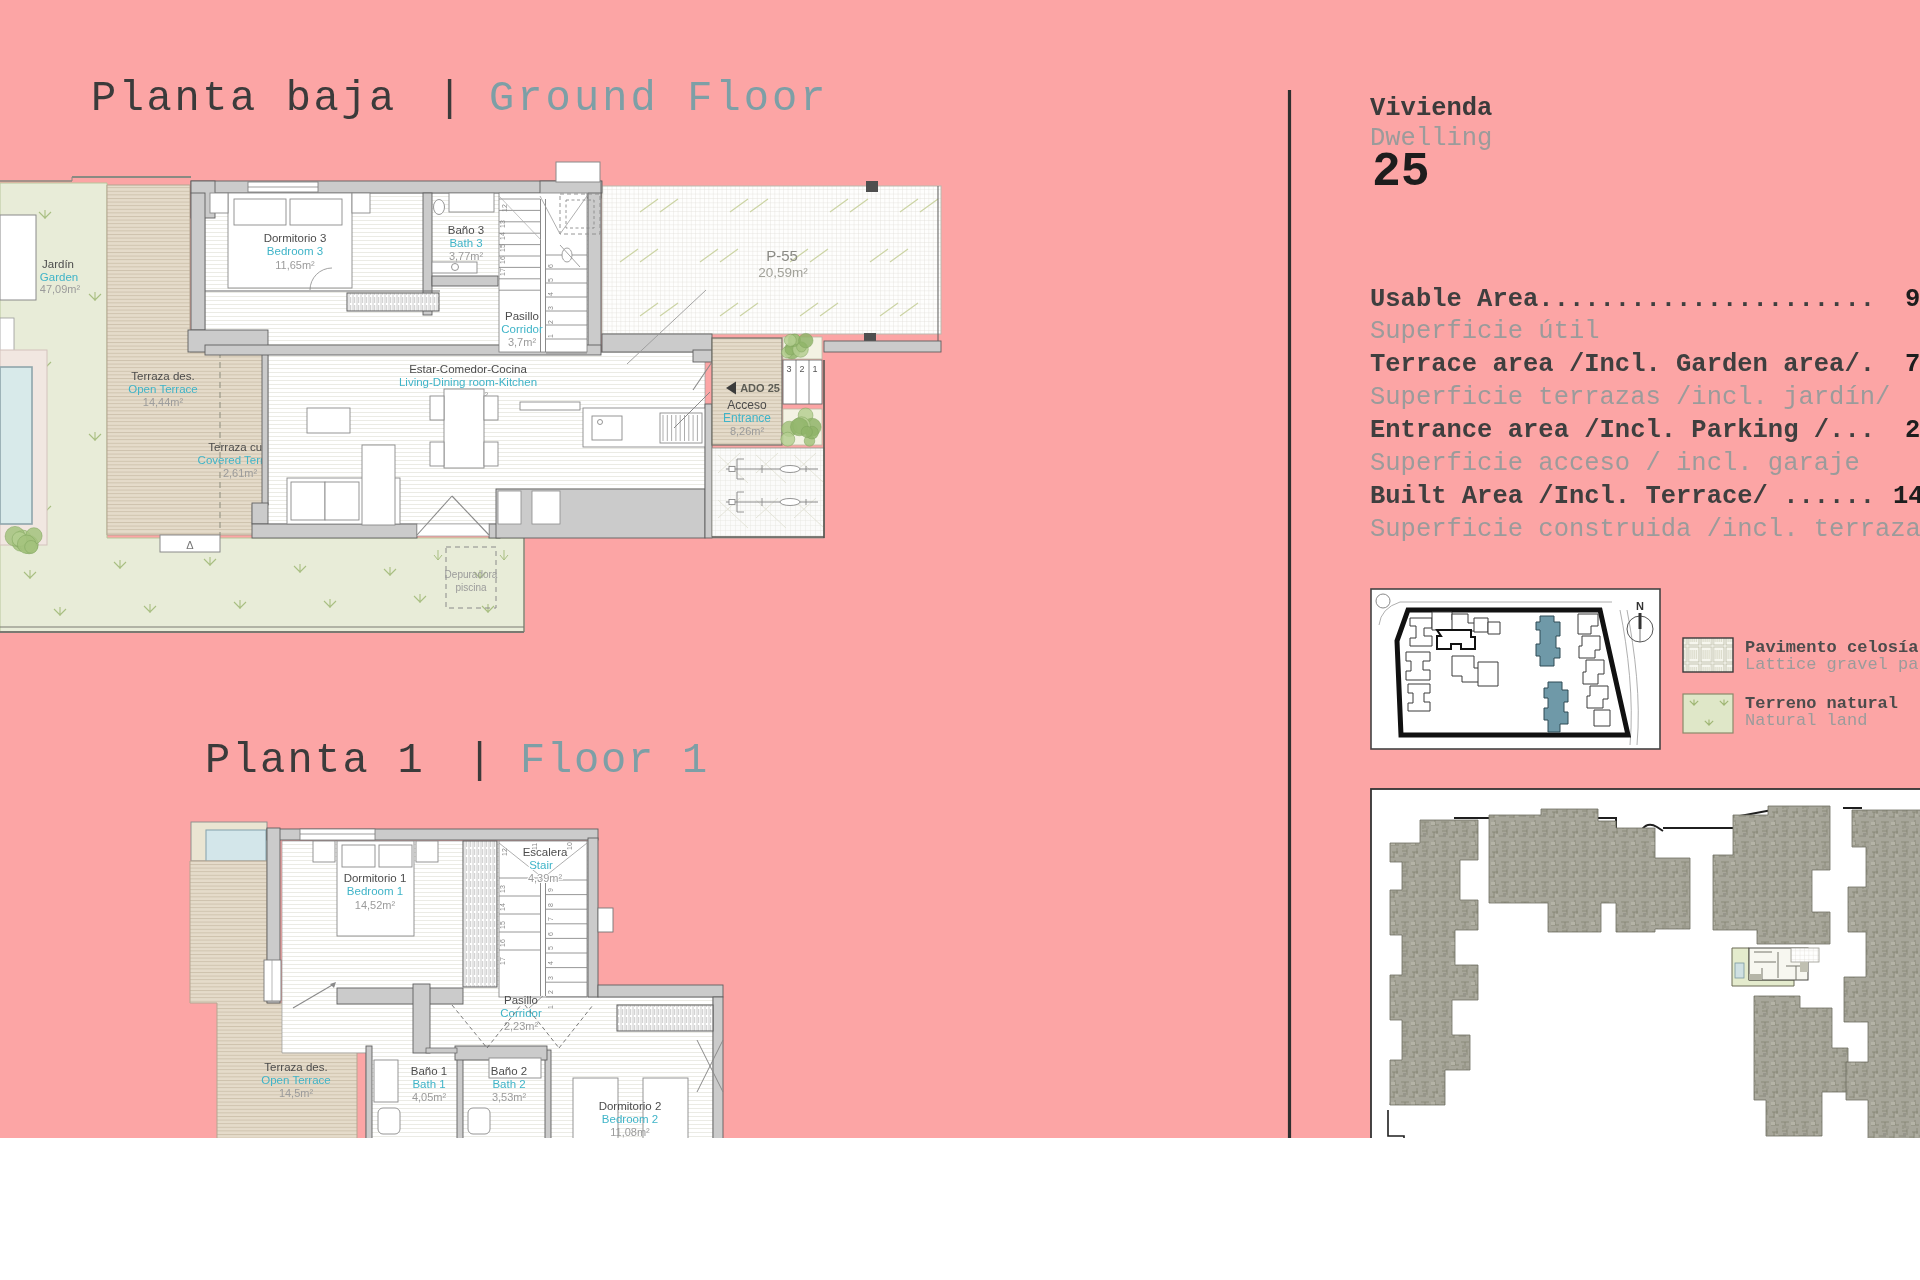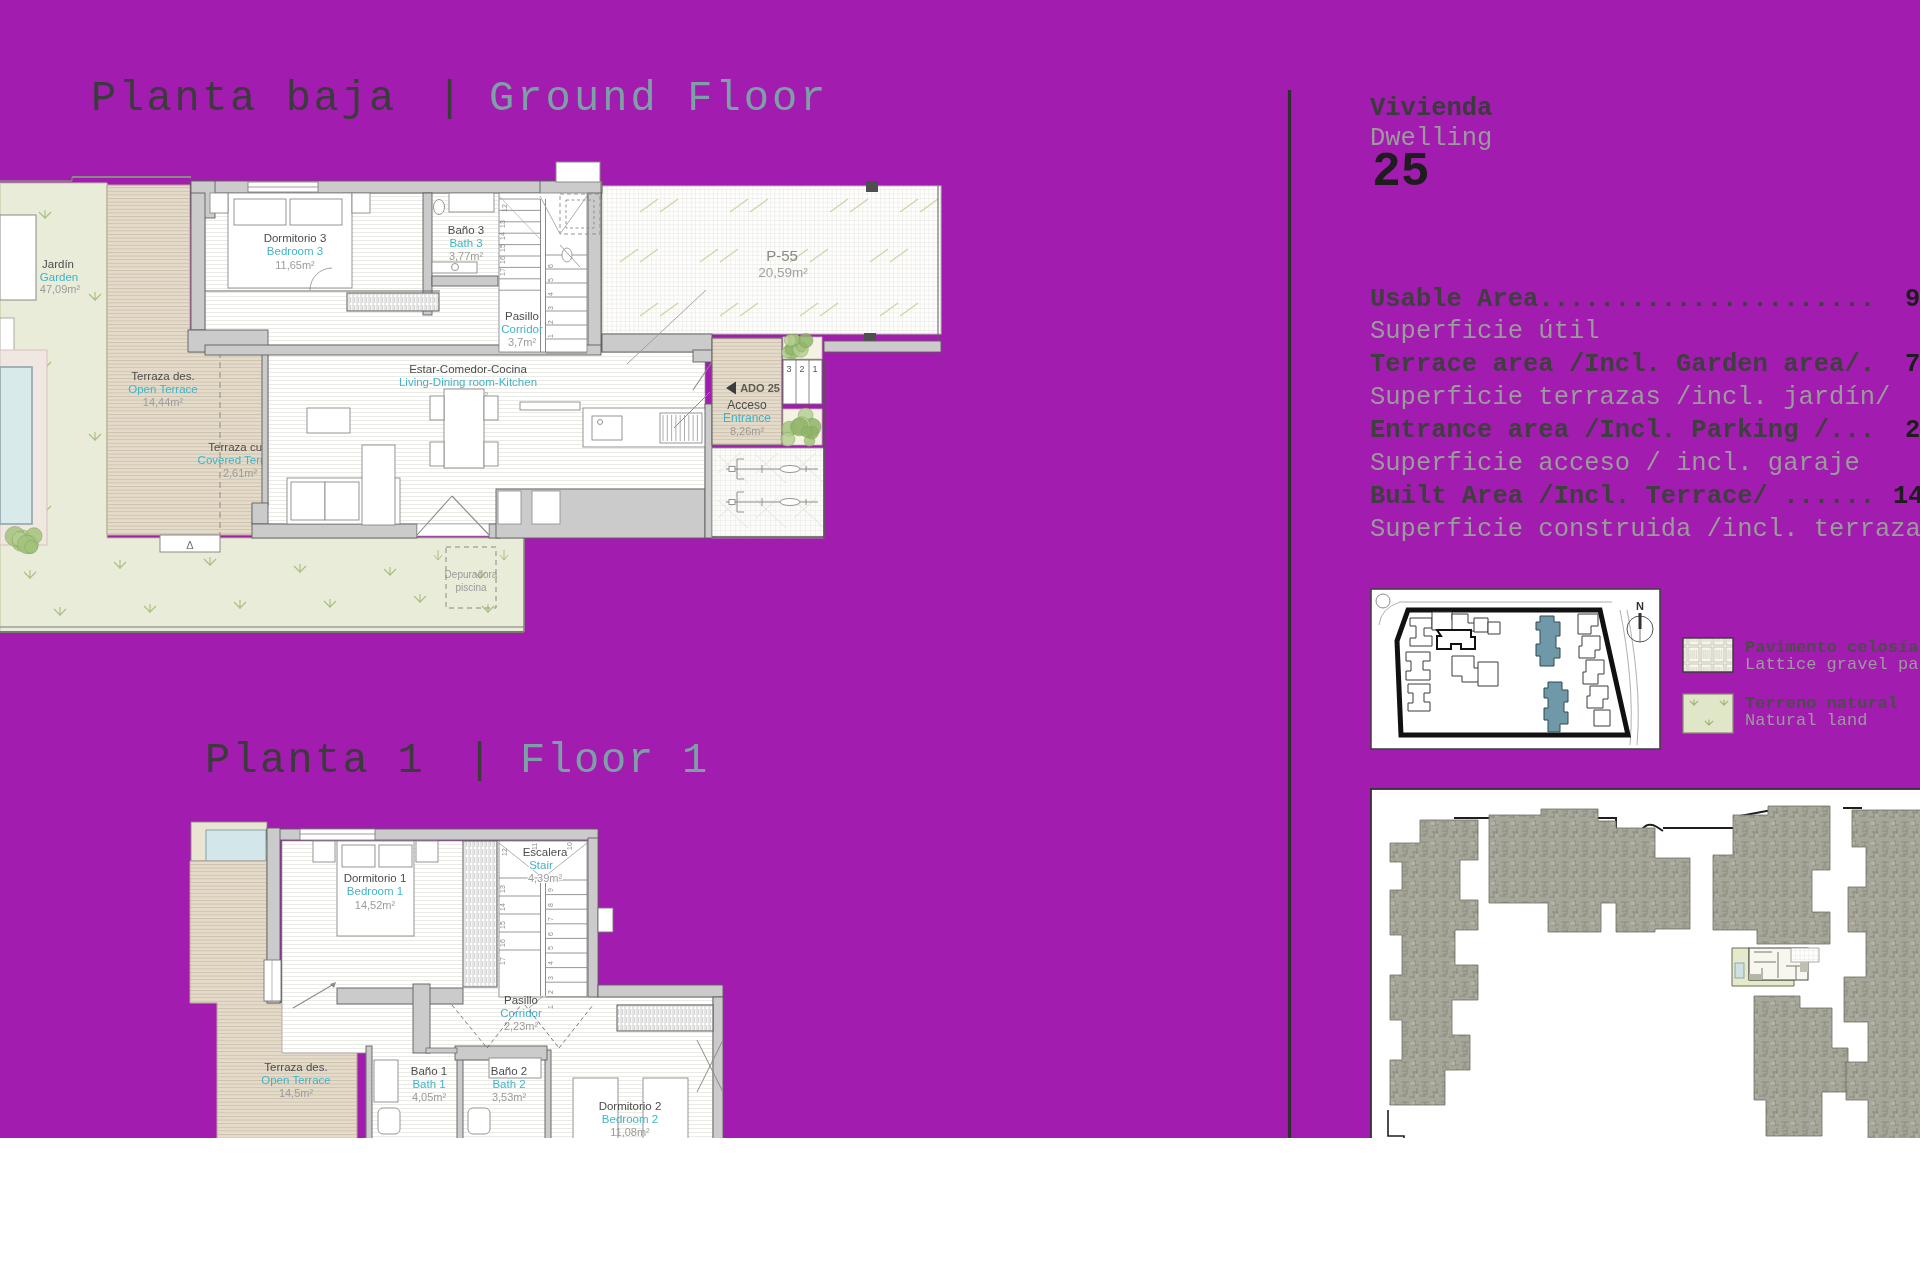--- a/index.html
+++ b/index.html
@@ -1,15 +1,15 @@
 <!DOCTYPE html>
 <html><head><meta charset="utf-8">
 <style>
 html,body{margin:0;padding:0;background:#ffffff;}
-#page{position:relative;width:1920px;height:1138px;overflow:hidden;background:#a21caf;}
+#page{position:relative;width:1920px;height:1138px;overflow:hidden;background:#fca5a5;}
 svg{position:absolute;left:0;top:0;}
 </style></head>
 <body>
 <div id="page">
 <svg width="1920" height="1280" viewBox="0 0 1920 1280">
 <defs>
 <pattern id="floor" width="4" height="4" patternUnits="userSpaceOnUse">
   <rect width="4" height="4" fill="#ffffff"></rect>
   <line x1="0" y1="0.5" x2="4" y2="0.5" stroke="#ebebe5" stroke-width="1"></line>
 </pattern>

